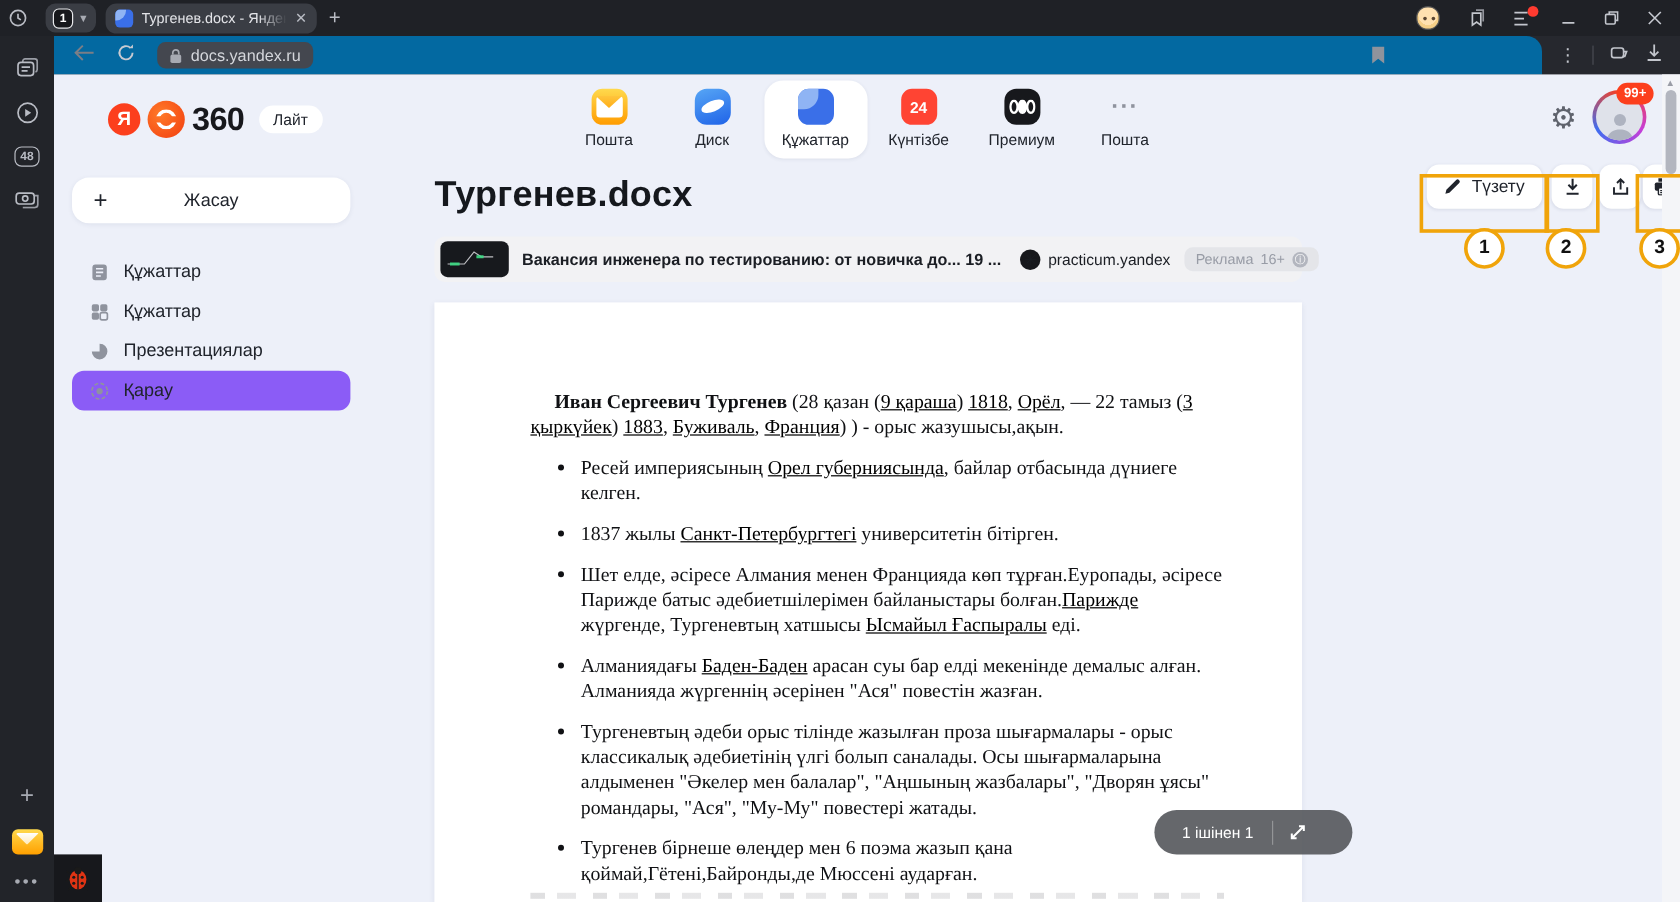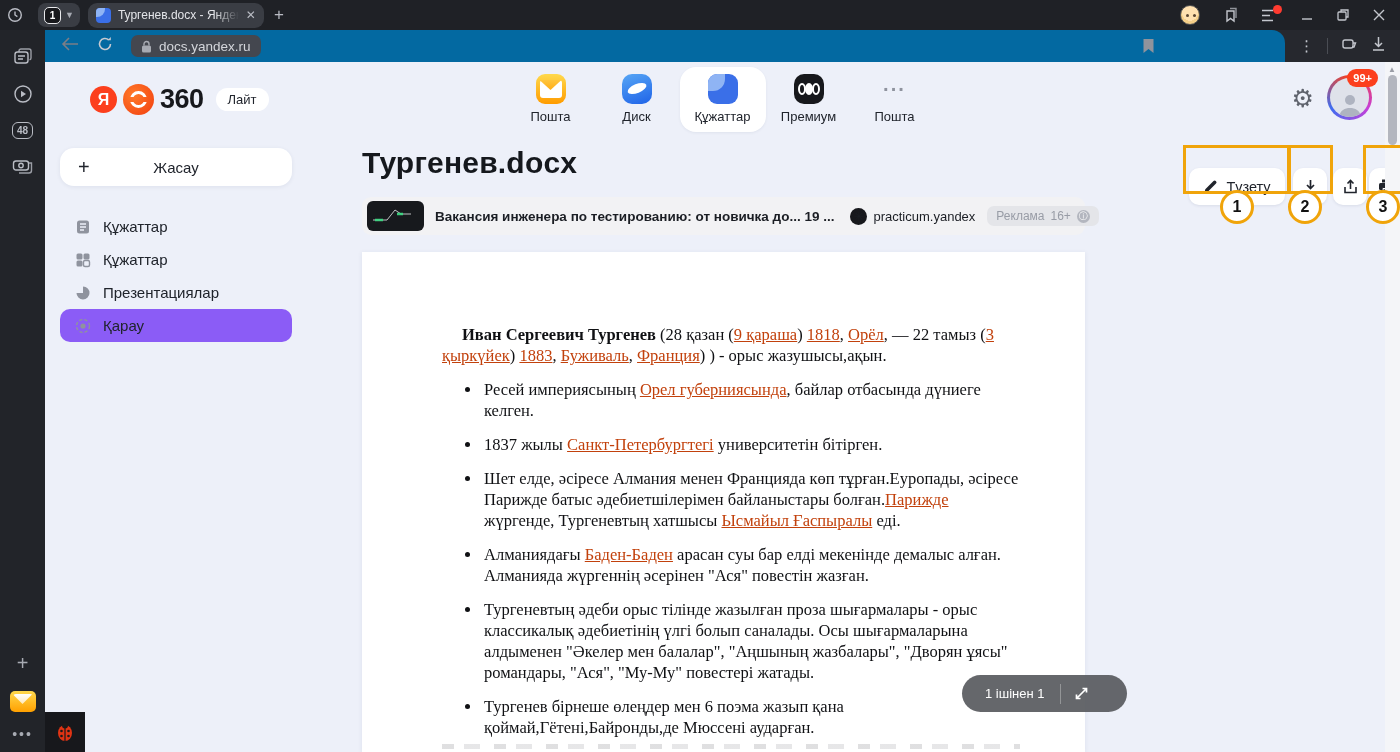--- a/index.html
+++ b/index.html
@@ -90,41 +90,41 @@
   .create .plus { font-size:20px; color:#20242c; }
   .create .clbl { position:absolute; left:0; right:0; text-align:center; font-size:15px; color:#20242c; }
   .nav { margin-top:24px; display:flex; flex-direction:column; }
   .nitem { display:flex; align-items:center; gap:11px; height:33px; padding:0 14px; border-radius:10px; color:#20242c; font-size:15px; }
   .nitem.active { background:#8b5cf6; }
   .nicon { color:#8f939e; display:flex; width:18px; justify-content:center; }
 
   
   .main { position:absolute; left:317px; top:0; width:723px; height:690px; }
   .doctitle { position:absolute; left:0; top:84px; font-size:30px; font-weight:bold; color:#15181d; letter-spacing:.2px; }
-  .hbtn { position:absolute; top:106px; height:37px; background:#fff; border-radius:10px; box-shadow:0 1px 3px rgba(40,50,90,.1); display:flex; align-items:center; justify-content:center; gap:8px; color:#20242c; font-size:14.5px; }
+  .hbtn { position:absolute; top:75px; height:37px; background:#fff; border-radius:10px; box-shadow:0 1px 3px rgba(40,50,90,.1); display:flex; align-items:center; justify-content:center; gap:8px; color:#20242c; font-size:14.5px; }
   .annobox { position:absolute; border:3px solid var(--accent); z-index:8; }
   .annocircle { position:absolute; width:34px; height:34px; border-radius:50%; background:#fff; border:3px solid var(--accent); z-index:10; display:flex; align-items:center; justify-content:center; font-size:16px; font-weight:bold; color:#111; }
 
   
   .ad { position:absolute; left:0; top:135px; width:723px; height:38px; background:#f2f2f4; border-radius:9px; display:flex; align-items:center; z-index:1; }
   .adthumb { width:57px; height:30px; border-radius:6px; background:#17191d; margin-left:5px; flex:none; }
   .adtitle { font-size:13.5px; font-weight:bold; color:#1b1e24; margin-left:11px; white-space:nowrap; }
   .adbrand { display:flex; align-items:center; gap:6px; margin-left:16px; }
   .adlogo { width:17px; height:17px; border-radius:50%; background:#17181c; color:#fff; font-size:10px; display:flex; align-items:center; justify-content:center; }
   .adbrand span { font-size:13px; color:#1b1e24; }
   .adlabel { margin-left:12px; background:#e4e5e9; border-radius:7px; color:#989ca6; font-size:12px; padding:3px 9px; display:flex; gap:6px; align-items:center; }
   .adinfo { width:13px; height:13px; border-radius:50%; background:#b3b6bf; color:#fff; font-size:9px; display:flex; align-items:center; justify-content:center; }
 
   
   .page { position:absolute; left:0; top:190px; width:723px; height:500px; background:#fff; box-shadow:0 1px 5px rgba(40,50,90,.08); overflow:hidden; }
   .pagein { padding:72px 65px 0 80px; font-family:"Liberation Serif",serif; font-size:16.5px; line-height:21px; color:#101114; }
   .pagein p { text-indent:20px; margin-bottom:13px; }
   .pagein ul { padding-left:40px; }
   .pagein li { margin-bottom:13px; padding-left:2px; }
-  .pagein a { color:#c2410c; text-decoration:underline; }
+  .pagein a { color:#000000; text-decoration:underline; }
   .pagein b { font-weight:bold; }
   .cutline { position:absolute; left:80px; right:65px; bottom:3px; height:5px; opacity:.45;
     background:repeating-linear-gradient(90deg,#b9b9bc 0 12px,transparent 12px 22px,#c9c9cc 22px 38px,transparent 38px 52px); }
 
   
   .pill { position:absolute; left:600px; top:613px; width:165px; height:37px; background:rgba(88,90,94,.92); border-radius:19px; display:flex; align-items:center; z-index:20; color:#fff; }
   .pill .ptext { font-size:13px; margin-left:23px; }
   .pill .pdiv { width:1px; height:20px; background:rgba(255,255,255,.3); margin-left:16px; }
   .pill .pexp { margin-left:12px; display:flex; }
 
@@ -268,20 +268,24 @@
         </div>
         <div class="app">
           <span class="ai disk"></span>
           <span class="lbl">Диск</span>
         </div>
         <div class="app active">
           <span class="ai docs"></span>
           <span class="lbl">Құжаттар</span>
         </div>
         <div class="app">
+          <span class="ai cal">24</span>
+          <span class="lbl">Күнтізбе</span>
+        </div>
+        <div class="app">
           <span class="ai prem">
             <svg width="22" height="12" viewBox="0 0 22 12" fill="none" stroke="#fff" stroke-width="2">
                 <ellipse cx="4" cy="6" rx="3" ry="5"></ellipse>
                 <ellipse cx="11" cy="6" rx="3" ry="5" fill="#fff"></ellipse>
                 <ellipse cx="18" cy="6" rx="3" ry="5"></ellipse>
               </svg>
           </span>
           <span class="lbl">Премиум</span>
         </div>
         <div class="app">

